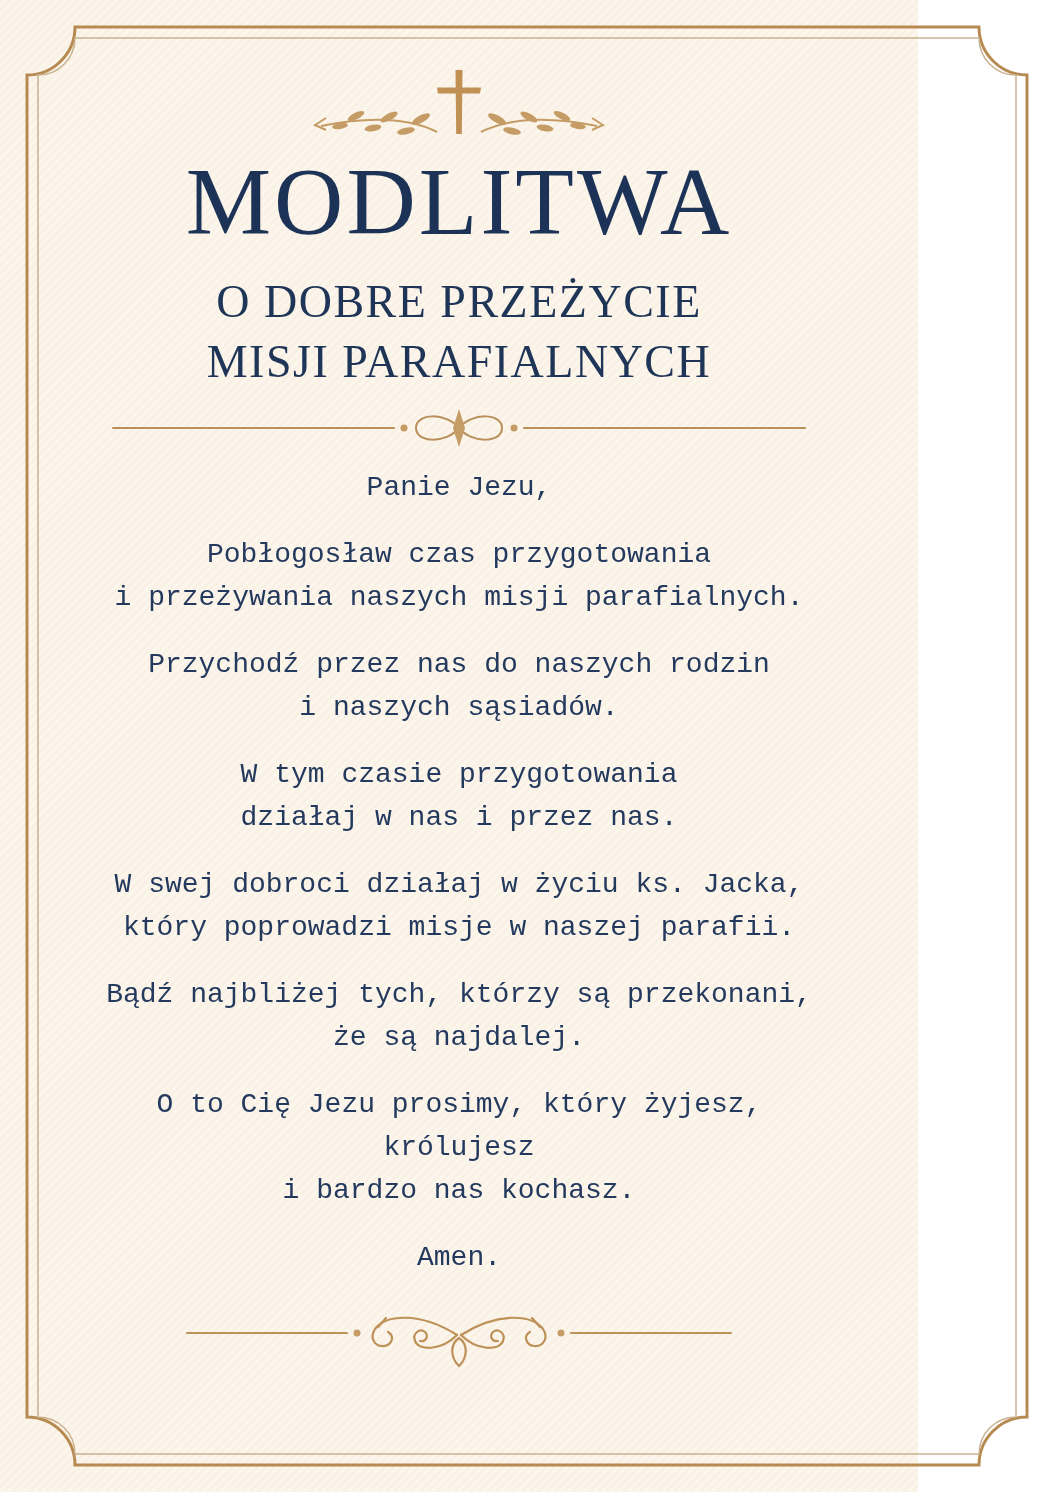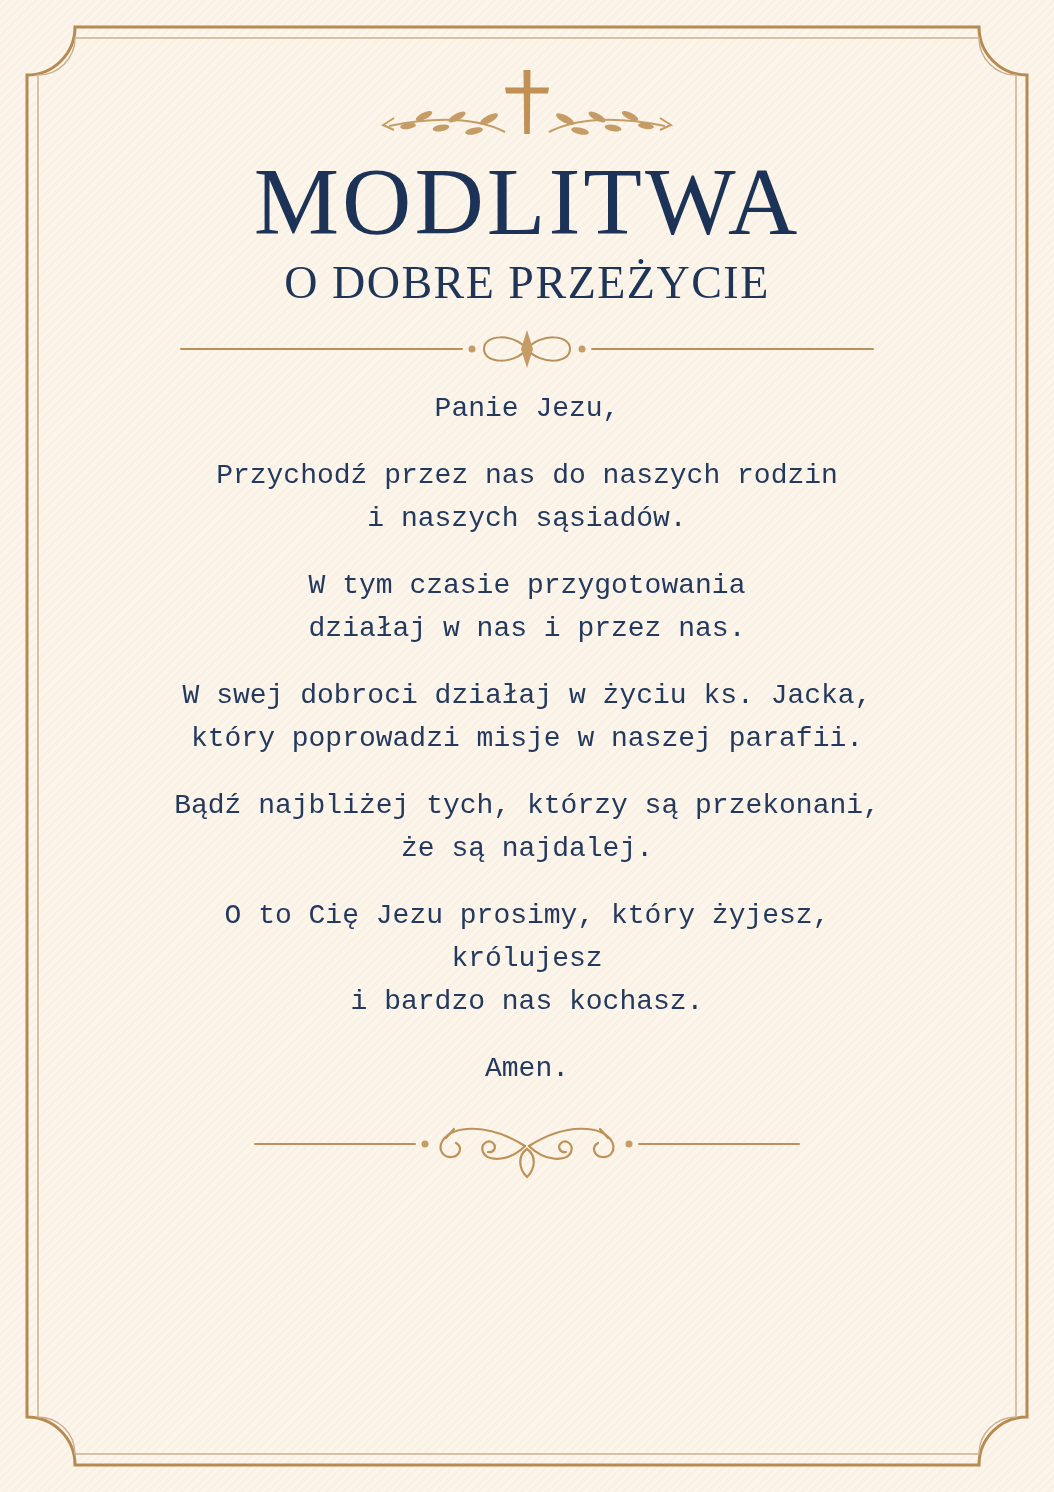--- a/index.html
+++ b/index.html
@@ -3,21 +3,21 @@
 <meta charset="utf-8">
 <style>
   html, body { margin: 0; padding: 0; }
   body {
     width: 1054px; height: 1492px;
     font-family: "Liberation Serif", "DejaVu Serif", serif;
     overflow: hidden;
   }
   .page {
     position: relative;
-    width: 1054px; height: 1492px;
+    width: 918px; height: 1492px;
     background:
       repeating-linear-gradient(135deg, rgba(240,228,210,.18) 0 3px, rgba(255,252,246,.18) 3px 6px),
       #fbf4e9;
   }
   .frame-svg {
     position: absolute; inset: 0;
     width: 1054px; height: 1492px;
     pointer-events: none;
   }
   .content {
@@ -34,21 +34,21 @@
     font-size: 96px; line-height: 1;
     font-weight: normal;
     letter-spacing: 3px;
     color: #1c3357;
   }
   .subtitle {
     font-size: 46px; line-height: 60px;
     letter-spacing: 1.5px;
     color: #1e3557;
   }
-  .subtitles { margin-top: 3px; }
+  .subtitles { margin-top: 22px; }
   .divider-svg { margin-top: 14px; width: 700px; height: 44px; display: block; }
   .prayer {
     margin-top: 16px;
     width: 760px;
     color: #24395e;
     font-size: 28px;
     line-height: 43px;
   }
   .para { margin: 0 0 24px 0; white-space: pre-line; font-family: Liberation Mono, monospace; }
   .para:last-child { margin-bottom: 0; }
@@ -89,35 +89,38 @@
         <ellipse cx="64" cy="72" rx="8.5" ry="3.2" transform="rotate(-10 64 72)" stroke="none"></ellipse>
         <ellipse cx="47" cy="60" rx="9" ry="3.3" transform="rotate(-26 47 60)" stroke="none"></ellipse>
         <ellipse cx="31" cy="70" rx="8" ry="3" transform="rotate(-8 31 70)" stroke="none"></ellipse>
         <path d="M17 62 L6 69 L17 74" fill="none" stroke-width="2"></path>
       </g>
     </svg>
 
     <h1 class="title">MODLITWA</h1>
     <div class="subtitles">
       <div class="subtitle">O DOBRE PRZEŻYCIE</div>
+      <div class="subtitle">MISJI PARAFIALNYCH</div>
     </div>
 
     <svg class="divider-svg" viewBox="0 0 700 44" xmlns="http://www.w3.org/2000/svg">
       <g stroke="#b99059" fill="#c59c66" stroke-linecap="round">
         <line x1="4" y1="22" x2="285" y2="22" stroke-width="2"></line>
         <circle cx="295" cy="22" r="3.5" stroke="none"></circle>
         <circle cx="405" cy="22" r="3.5" stroke="none"></circle>
         <line x1="415" y1="22" x2="696" y2="22" stroke-width="2"></line>
         <path d="M350 22 C 337 6, 307 7, 307 22 C 307 37, 337 38, 350 22 C 363 6, 393 7, 393 22 C 393 37, 363 38, 350 22" fill="none" stroke-width="2"></path>
         <path d="M350 3 L356 22 L350 41 L344 22 Z" stroke="none"></path>
       </g>
     </svg>
 
     <div class="prayer">
       <p class="para">Panie Jezu,</p>
+      <p class="para">Pobłogosław czas przygotowania
+i przeżywania naszych misji parafialnych.</p>
       <p class="para">Przychodź przez nas do naszych rodzin
 i naszych sąsiadów.</p>
       <p class="para">W tym czasie przygotowania
 działaj w nas i przez nas.</p>
       <p class="para">W swej dobroci działaj w życiu ks. Jacka,
 który poprowadzi misje w naszej parafii.</p>
       <p class="para">Bądź najbliżej tych, którzy są przekonani,
 że są najdalej.</p>
       <p class="para">O to Cię Jezu prosimy, który żyjesz, królujesz
 i bardzo nas kochasz.</p>

